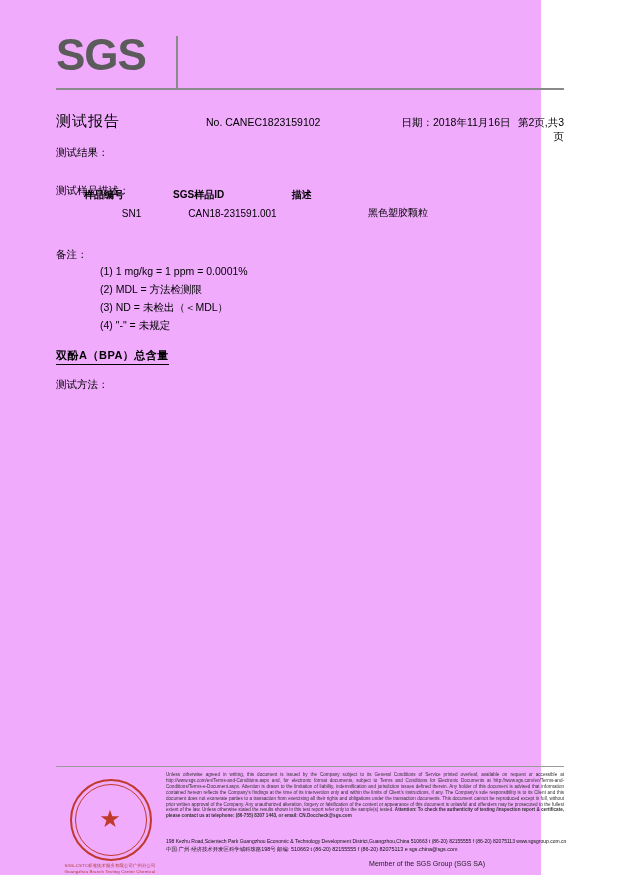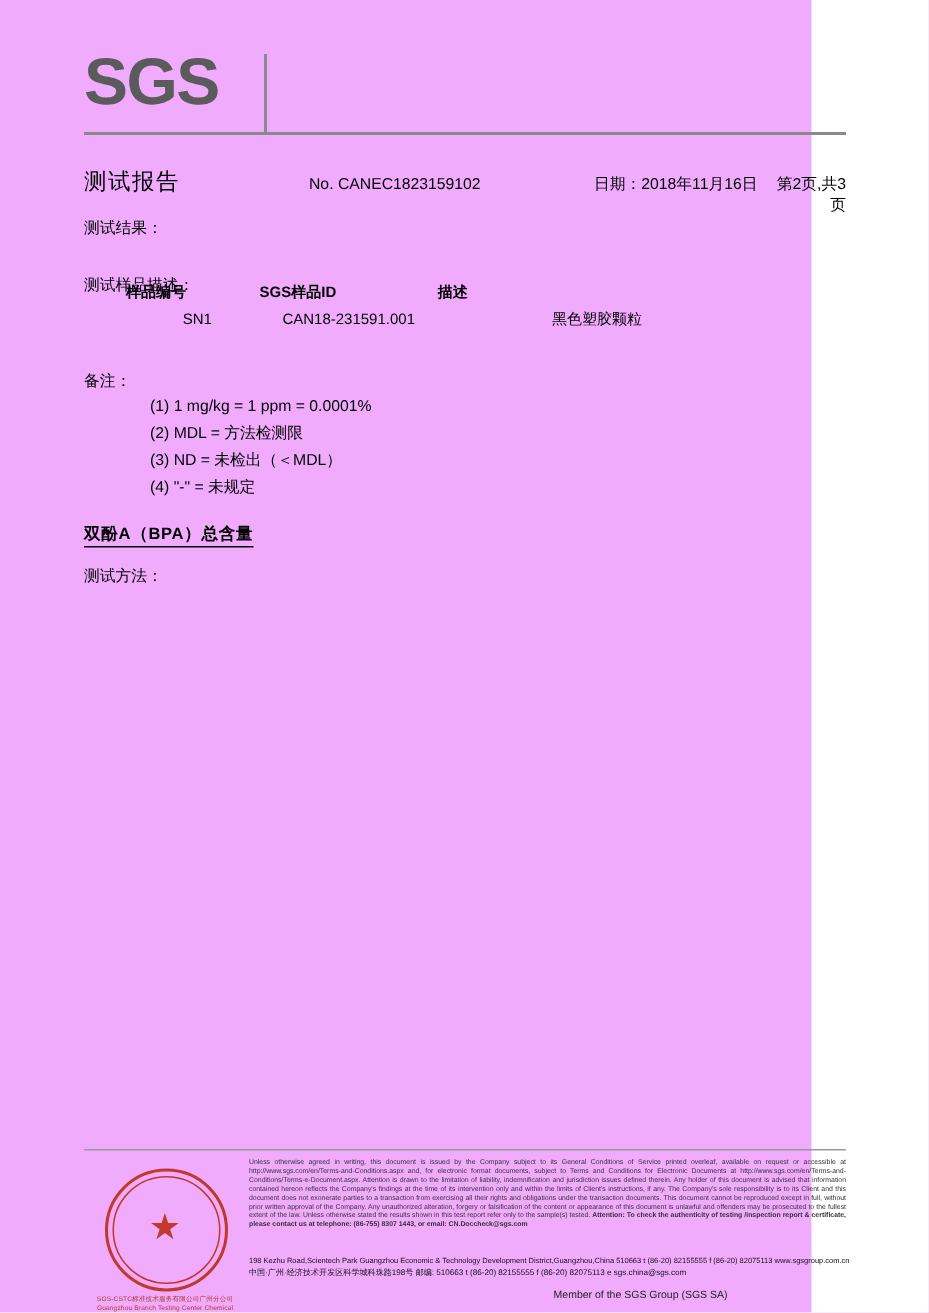--- a/index.html
+++ b/index.html
@@ -71,20 +71,21 @@
   }
   .doc-no {
     font-size: 10.5px;
     color: #000;
     width: 190px;
   }
   .doc-date {
     font-size: 10.5px;
     color: #000;
     width: 120px;
+    text-align: center;
   }
   .doc-page {
     font-size: 10.5px;
     color: #000;
     text-align: right;
     flex: 1;
   }
 
   
   .abs { position: absolute; }

